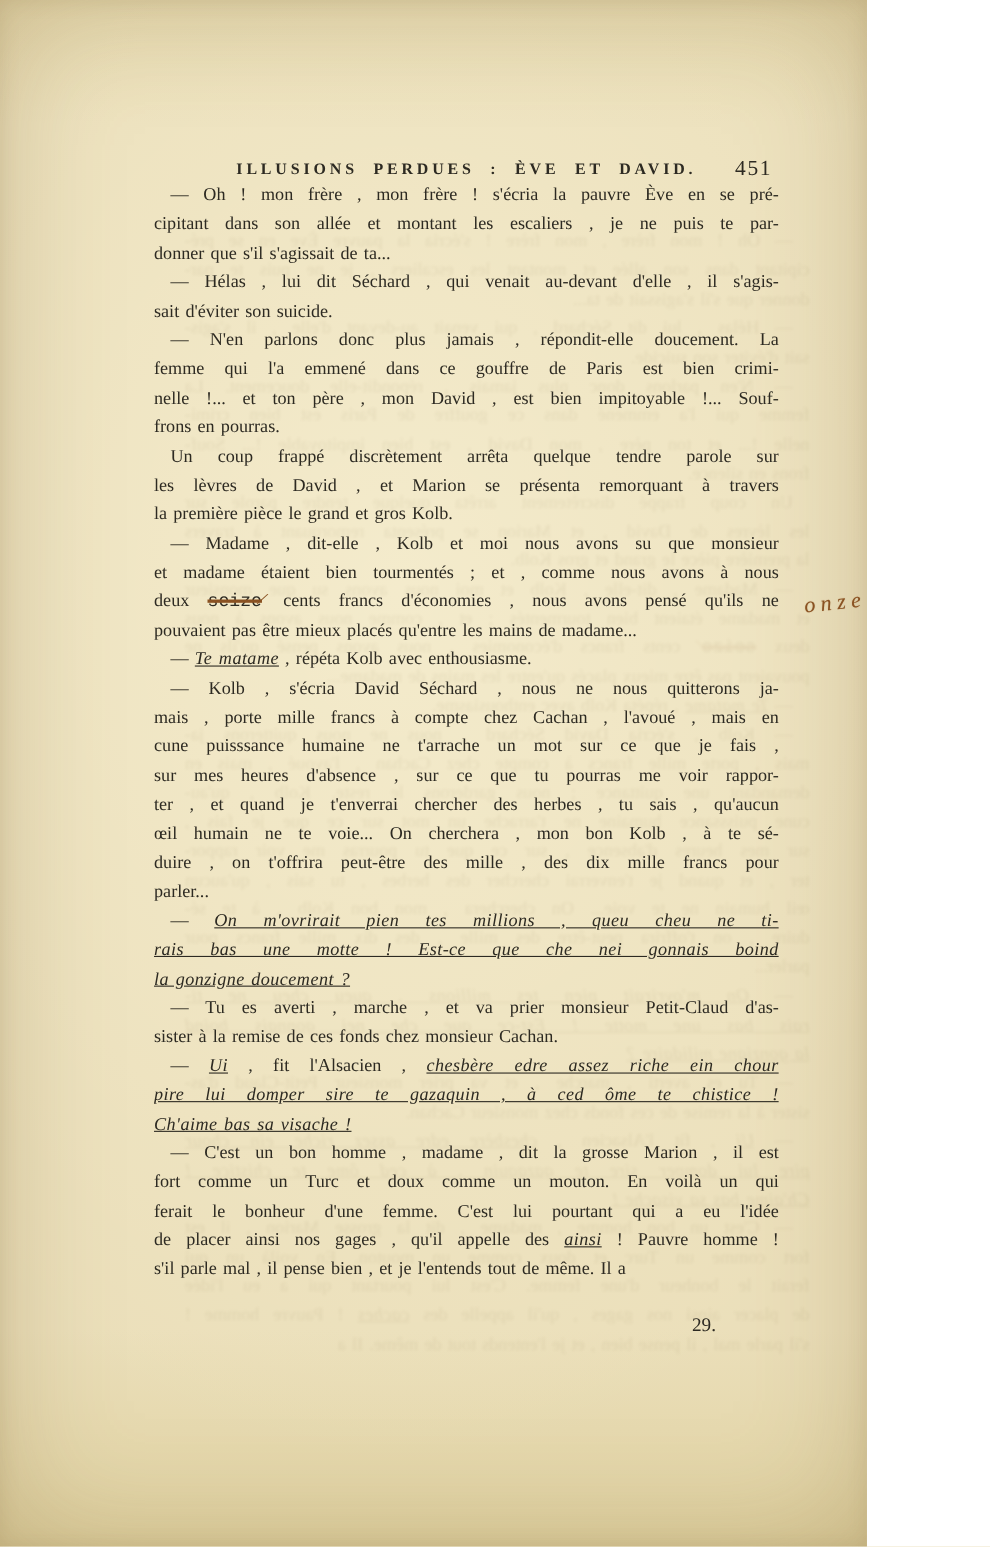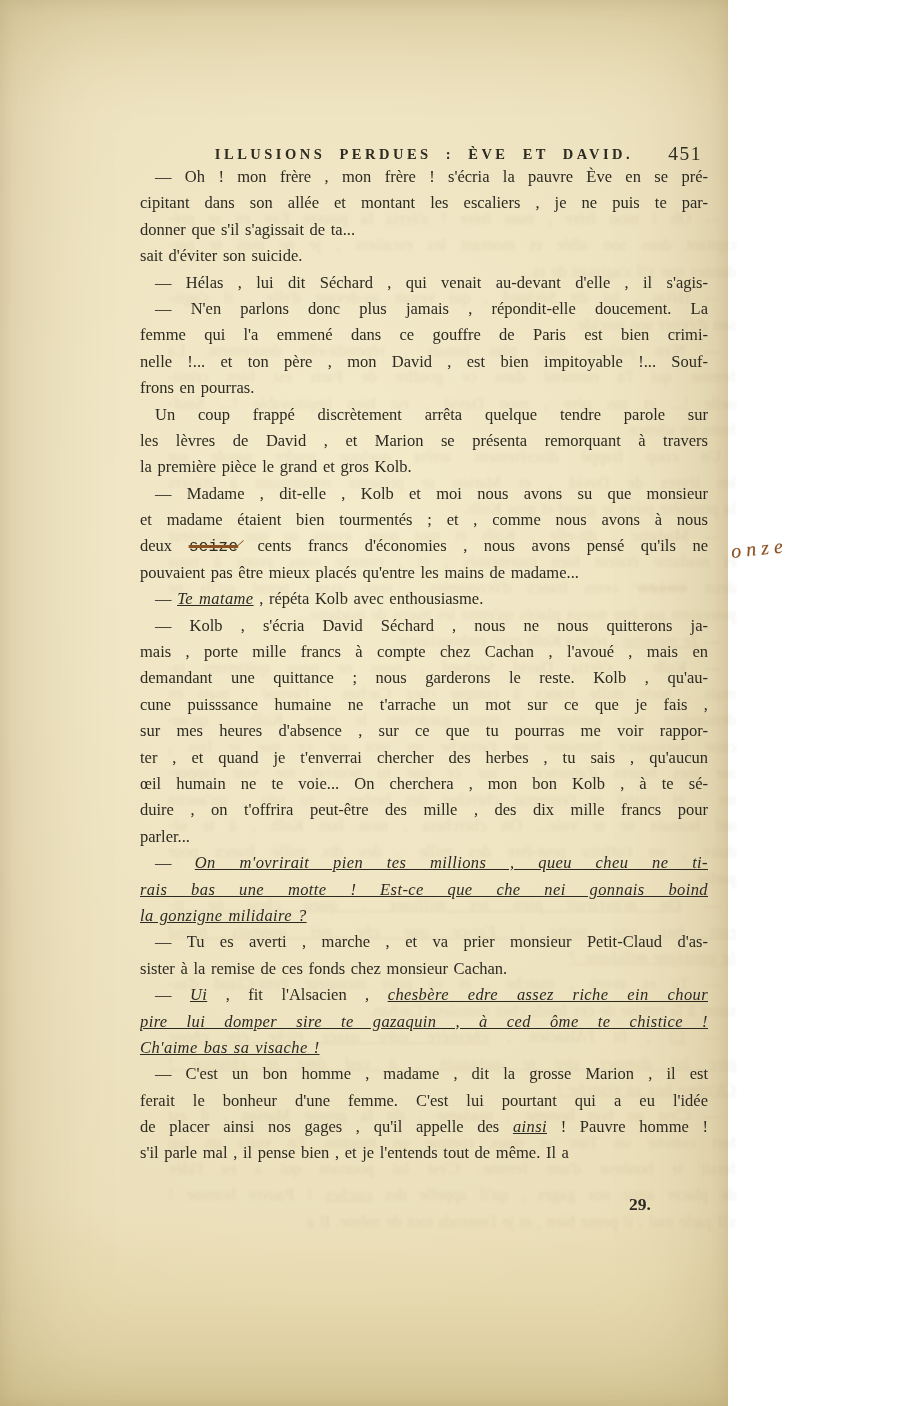--- a/index.html
+++ b/index.html
@@ -2,21 +2,21 @@
 <html><head>
 <meta charset="utf-8">
 <style>
   html,body{margin:0;padding:0;}
   body{
     width:900px;height:1406px;
     font-family:"Liberation Serif","DejaVu Serif",serif;
     overflow:hidden;
   }
   .paper{
-    position:relative;width:728px;height:1406px;
+    position:relative;width:788px;height:1406px;
     background:
       radial-gradient(130% 95% at 46% 38%, rgba(255,250,226,.45) 0%, rgba(255,250,226,0) 60%),
       linear-gradient(180deg, #e6d9ae 0%, #ebdfba 8%, #ebdfba 86%, #e0d2a2 100%),
       #e9dcb4;
     color:#2d2a22;
   }
   .paper::after{ 
     content:"";position:absolute;inset:0;pointer-events:none;
     box-shadow:inset 0 0 110px rgba(124,96,44,.28), inset 0 0 18px rgba(124,96,44,.15);
   }
@@ -54,21 +54,21 @@
     transform:rotate(12deg) translateY(-1px);margin:0 1px 0 -1px;
   }
   .margin-note{
     position:absolute;left:731px;top:537px;z-index:3;
     font-style:italic;font-size:20px;letter-spacing:5px;
     color:#8a5222;transform:rotate(-6deg);
     text-shadow:0 0 1px rgba(138,82,34,.4);
   }
   .signature{
     position:absolute;left:610px;top:1194px;width:60px;
-    text-align:center;font-size:17.5px;z-index:2;font-weight:bold;
+    text-align:center;font-size:17.5px;z-index:2;
   }
   .ghost{ 
     position:absolute;left:168px;top:206px;width:568px;
     font-size:16.5px;line-height:26.4px;word-spacing:1.5px;
     transform:scaleX(-1);filter:blur(1.4px);
     opacity:.085;color:#5c4a22;z-index:1;pointer-events:none;
   }
 </style>
 </head>
 <body>
@@ -119,52 +119,52 @@
       <div class="line"><span>fort comme un Turc et doux comme un mouton. En voilà un qui</span></div>
       <div class="line"><span>ferait le bonheur d'une femme. C'est lui pourtant qui a eu l'idée</span></div>
       <div class="line"><span>de placer ainsi nos gages , qu'il appelle des </span><span class="it">caches</span><span> ! Pauvre homme !</span></div>
       <div class="line last"><span>s'il parle mal , il pense bien , et je l'entends tout de même. Il a</span></div>
     </div>
 
   <div class="text-block">
       <div class="line first"><span>— Oh ! mon frère , mon frère ! s'écria la pauvre Ève en se pré-</span></div>
       <div class="line"><span>cipitant dans son allée et montant les escaliers , je ne puis te par-</span></div>
       <div class="line last"><span>donner que s'il s'agissait de ta...</span></div>
+      <div class="line first"><span>— Hélas , lui dit Séchard , qui venait au-devant d'elle , il s'agis-</span></div>
       <div class="line last"><span>sait d'éviter son suicide.</span></div>
-      <div class="line first"><span>— Hélas , lui dit Séchard , qui venait au-devant d'elle , il s'agis-</span></div>
       <div class="line first"><span>— N'en parlons donc plus jamais , répondit-elle doucement. La</span></div>
       <div class="line"><span>femme qui l'a emmené dans ce gouffre de Paris est bien crimi-</span></div>
       <div class="line"><span>nelle !... et ton père , mon David , est bien impitoyable !... Souf-</span></div>
       <div class="line last"><span>frons en pourras.</span></div>
       <div class="line first"><span>Un coup frappé discrètement arrêta quelque tendre parole sur</span></div>
       <div class="line"><span>les lèvres de David , et Marion se présenta remorquant à travers</span></div>
       <div class="line last"><span>la première pièce le grand et gros Kolb.</span></div>
       <div class="line first"><span>— Madame , dit-elle , Kolb et moi nous avons su que monsieur</span></div>
       <div class="line"><span>et madame étaient bien tourmentés ; et , comme nous avons à nous</span></div>
       <div class="line"><span>deux </span><span class="strike">seize</span><span class="inkmark">⁄</span><span> cents francs d'économies , nous avons pensé qu'ils ne</span></div>
       <div class="line last"><span>pouvaient pas être mieux placés qu'entre les mains de madame...</span></div>
       <div class="line first last"><span>— </span><span class="it">Te matame</span><span> , répéta Kolb avec enthousiasme.</span></div>
       <div class="line first"><span>— Kolb , s'écria David Séchard , nous ne nous quitterons ja-</span></div>
       <div class="line"><span>mais , porte mille francs à compte chez Cachan , l'avoué , mais en</span></div>
-      <div class="line"><span>demandant une quittance ; nous garderons le reste. Kolb , qu'au-</span></div>
       <div class="line"><span>cune puisssance humaine ne t'arrache un mot sur ce que je fais ,</span></div>
       <div class="line"><span>sur mes heures d'absence , sur ce que tu pourras me voir rappor-</span></div>
       <div class="line"><span>ter , et quand je t'enverrai chercher des herbes , tu sais , qu'aucun</span></div>
       <div class="line"><span>œil humain ne te voie... On cherchera , mon bon Kolb , à te sé-</span></div>
       <div class="line"><span>duire , on t'offrira peut-être des mille , des dix mille francs pour</span></div>
       <div class="line last"><span>parler...</span></div>
       <div class="line first"><span>— </span><span class="it">On m'ovrirait pien tes millions , queu cheu ne ti-</span></div>
       <div class="line"><span class="it">rais bas une motte ! Est-ce que che nei gonnais boind</span></div>
-      <div class="line last"><span class="it">la gonzigne milidaire ?</span></div>
+      <div class="line last"><span class="it">la gonzigne doucement ?</span></div>
       <div class="line first"><span>— Tu es averti , marche , et va prier monsieur Petit-Claud d'as-</span></div>
       <div class="line last"><span>sister à la remise de ces fonds chez monsieur Cachan.</span></div>
       <div class="line first"><span>— </span><span class="it">Ui</span><span> , fit l'Alsacien , </span><span class="it">chesbère edre assez riche ein chour</span></div>
       <div class="line"><span class="it">pire lui domper sire te gazaquin , à ced ôme te chistice !</span></div>
       <div class="line last"><span class="it">Ch'aime bas sa visache !</span></div>
       <div class="line first"><span>— C'est un bon homme , madame , dit la grosse Marion , il est</span></div>
+      <div class="line"><span>fort comme un Turc et doux comme un mouton. En voilà un qui</span></div>
       <div class="line"><span>ferait le bonheur d'une femme. C'est lui pourtant qui a eu l'idée</span></div>
       <div class="line"><span>de placer ainsi nos gages , qu'il appelle des </span><span class="it">ainsi</span><span> ! Pauvre homme !</span></div>
       <div class="line last"><span>s'il parle mal , il pense bien , et je l'entends tout de même. Il a</span></div>
     </div>
 
   <div class="margin-note">onze</div>
 
   <div class="signature">29.</div>
 
 </div>

